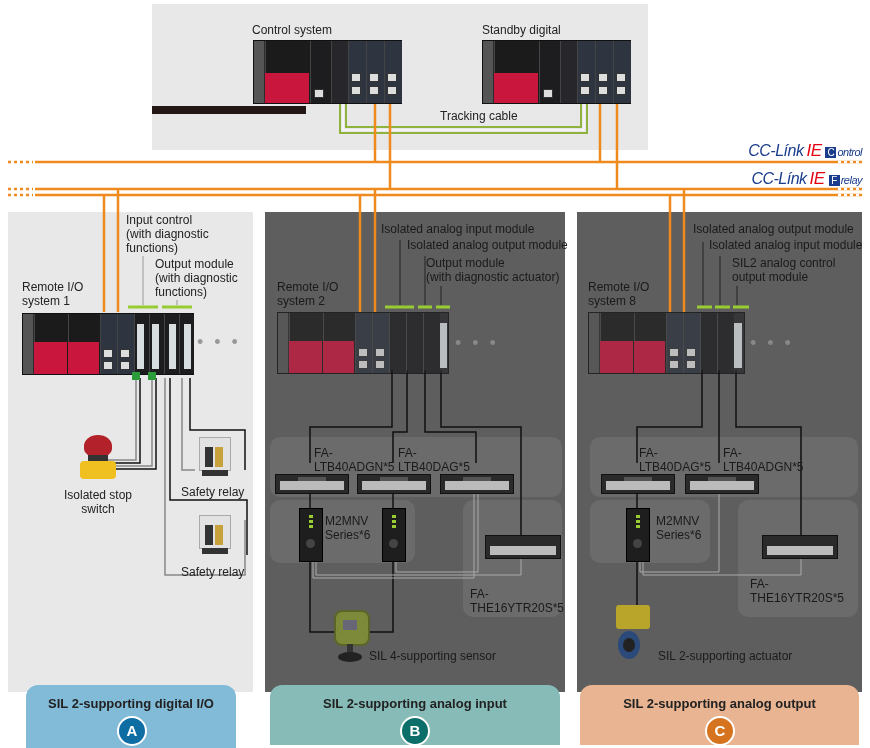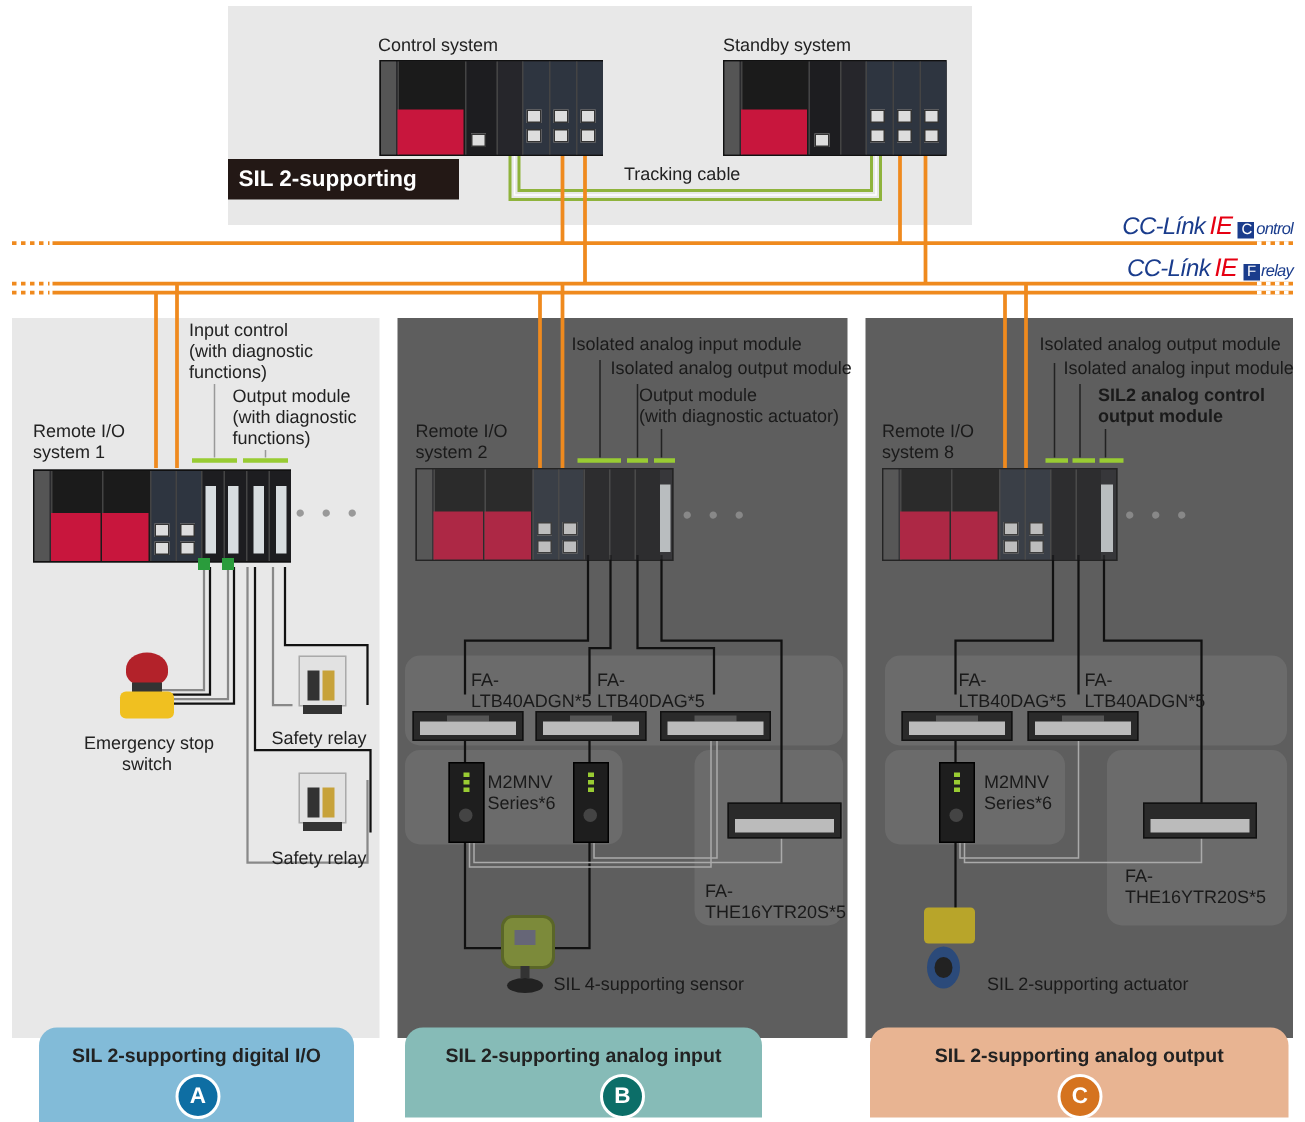--- a/index.html
+++ b/index.html
@@ -141,21 +141,21 @@
     <path d="M637 487 V510"></path>
     <path d="M637 562 V607"></path>
   </g>
   <g fill="none" stroke="#aaa" stroke-width="1">
     <path d="M640 562 V572 H719 V487"></path>
     <path d="M643 562 V575 H801 V557"></path>
   </g>
 </svg>
 
 <div class="lbl" style="left:252px;top:23px;">Control system</div>
-<div class="lbl" style="left:482px;top:23px;">Standby system</div>
+<div class="lbl" style="left:482px;top:23px;">Standby digital</div>
 
 <div class="plc" style="left:253px;top:40px;width:147px;height:62px;">
   <div class="pwr"></div>
   <div class="blk" style="left:11px;top:0;width:44px;height:62px;background:#1b1b1b;"></div>
   <div class="red" style="left:11px;top:32px;width:44px;height:30px;"></div>
   <div class="blk" style="left:56px;top:0;width:20px;height:62px;"></div>
   <div class="port" style="left:60px;top:48px;"></div>
   <div class="blk" style="left:77px;top:0;width:16px;height:62px;background:#26262b;"></div>
   <div class="blk" style="left:94px;top:0;width:17px;height:62px;background:#2e3540;"></div>
   <div class="port" style="left:97px;top:32px;"></div>
@@ -179,23 +179,22 @@
   <div class="port" style="left:97px;top:45px;"></div>
   <div class="blk" style="left:112px;top:0;width:17px;height:62px;background:#2e3540;"></div>
   <div class="port" style="left:115px;top:32px;"></div>
   <div class="port" style="left:115px;top:45px;"></div>
   <div class="blk" style="left:130px;top:0;width:17px;height:62px;background:#2e3540;"></div>
   <div class="port" style="left:133px;top:32px;"></div>
   <div class="port" style="left:133px;top:45px;"></div>
 </div>
 
 <div class="title-box" style="left:152px;top:106px;width:140px;">
-  <div>SIL 2-supporting</div>
-</div>
-<div class="lbl" style="left:416px;top:109px;">Tracking cable</div>
+</div>
+<div class="lbl" style="left:440px;top:109px;">Tracking cable</div>
 
 <div class="cclink" style="right:8px;top:141px;">
   <span>CC-Línk</span><span class="ie">IE</span><span class="sq">C</span><span class="rest">ontrol</span>
 </div>
 <div class="cclink" style="right:8px;top:169px;">
   <span>CC-Línk</span><span class="ie">IE</span><span class="sq">F</span><span class="rest">relay</span>
 </div>
 
 <div class="lbl" style="left:126px;top:213px;">
   <div>Input control</div>
@@ -235,21 +234,21 @@
 <div class="abs" style="left:132px;top:372px;width:8px;height:8px;background:#2a9c3c;"></div>
 <div class="abs" style="left:148px;top:372px;width:8px;height:8px;background:#2a9c3c;"></div>
 <div class="dots" style="left:197px;top:332px;">• • •</div>
 
 <div class="abs" style="left:80px;top:435px;width:36px;height:46px;">
   <div class="abs" style="left:4px;top:0;width:28px;height:22px;border-radius:50% 50% 40% 40%;background:#b3222a;"></div>
   <div class="abs" style="left:8px;top:20px;width:20px;height:7px;background:#333;"></div>
   <div class="abs" style="left:0;top:26px;width:36px;height:18px;background:#f0c020;border-radius:4px;"></div>
 </div>
 <div class="lbl" style="left:56px;top:488px;text-align:center;width:84px;">
-  <div>Emergency stop</div>
+  <div>Isolated stop</div>
   <div>switch</div>
 </div>
 
 <div class="abs" style="left:199px;top:437px;width:32px;height:40px;">
   <div class="abs" style="left:0;top:0;width:30px;height:32px;background:#e2e2e2;border:1px solid #aaa;"></div>
   <div class="abs" style="left:6px;top:10px;width:8px;height:20px;background:#333;"></div>
   <div class="abs" style="left:16px;top:10px;width:8px;height:20px;background:#c7a23a;"></div>
   <div class="abs" style="left:3px;top:33px;width:26px;height:6px;background:#333;"></div>
 </div>
 <div class="lbl" style="left:181px;top:485px;">Safety relay</div>
@@ -337,21 +336,21 @@
 <div class="abs" style="left:332px;top:610px;width:36px;height:52px;">
   <div class="abs" style="left:2px;top:0;width:32px;height:32px;border-radius:8px;background:#7c8a3a;border:2px solid #5a6628;"></div>
   <div class="abs" style="left:11px;top:10px;width:14px;height:10px;background:#667;"></div>
   <div class="abs" style="left:15px;top:34px;width:6px;height:8px;background:#333;"></div>
   <div class="abs" style="left:6px;top:42px;width:24px;height:10px;border-radius:50%;background:#222;"></div>
 </div>
 <div class="lbl dk" style="left:369px;top:649px;">SIL 4-supporting sensor</div>
 
 <div class="lbl dk" style="left:693px;top:222px;">Isolated analog output module</div>
 <div class="lbl dk" style="left:709px;top:238px;">Isolated analog input module</div>
-<div class="lbl dk" style="left:732px;top:256px;font-weight:bold;">
+<div class="lbl dk" style="left:732px;top:256px;">
   <div>SIL2 analog control</div>
   <div>output module</div>
 </div>
 <div class="lbl dk" style="left:588px;top:280px;">
   <div>Remote I/O</div>
   <div>system 8</div>
 </div>
 <div class="plc" style="left:588px;top:312px;width:155px;height:60px;opacity:0.75;">
   <div class="pwr"></div>
   <div class="blk" style="left:11px;top:0;width:33px;height:60px;background:#1b1b1b;"></div>
@@ -409,21 +408,21 @@
   <div class="abs" style="left:6px;top:26px;width:22px;height:28px;border-radius:50%;background:#2b4a7a;"></div>
   <div class="abs" style="left:11px;top:33px;width:12px;height:14px;border-radius:50%;background:#222;"></div>
 </div>
 <div class="lbl dk" style="left:658px;top:649px;">SIL 2-supporting actuator</div>
 
 <div class="cat" style="left:26px;top:685px;width:210px;height:63px;background:#82bbd8;">
   <div class="t">SIL 2-supporting digital I/O</div>
 </div>
 <div class="badge" style="left:117px;top:716px;background:#0e6ea3;">A</div>
 
-<div class="cat" style="left:270px;top:685px;width:238px;background:#86bbb7;">
+<div class="cat" style="left:270px;top:685px;width:290px;background:#86bbb7;">
   <div class="t">SIL 2-supporting analog input</div>
 </div>
 <div class="badge" style="left:400px;top:716px;background:#0c6e68;">B</div>
 
 <div class="cat" style="left:580px;top:685px;width:279px;background:#e8b492;">
   <div class="t">SIL 2-supporting analog output</div>
 </div>
 <div class="badge" style="left:705px;top:716px;background:#d5731f;">C</div>
 
 </body></html>

